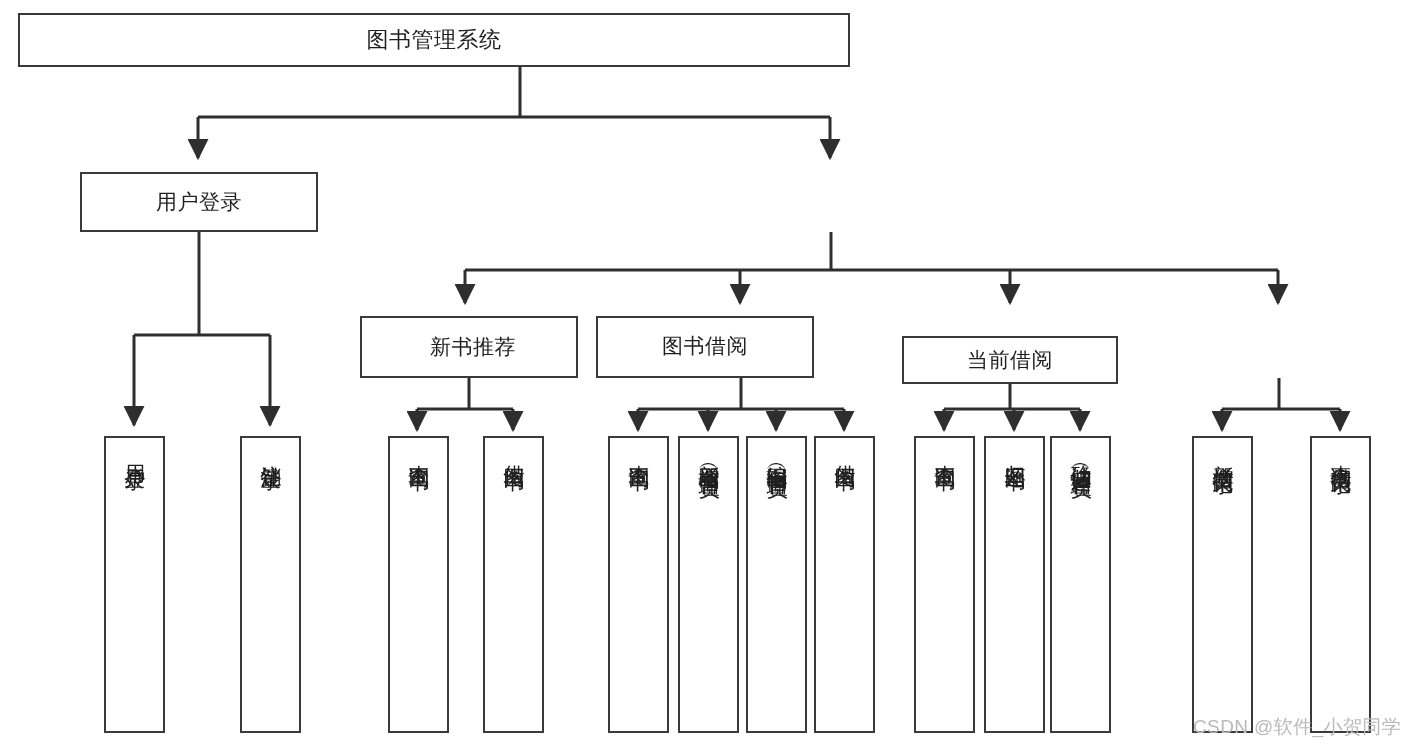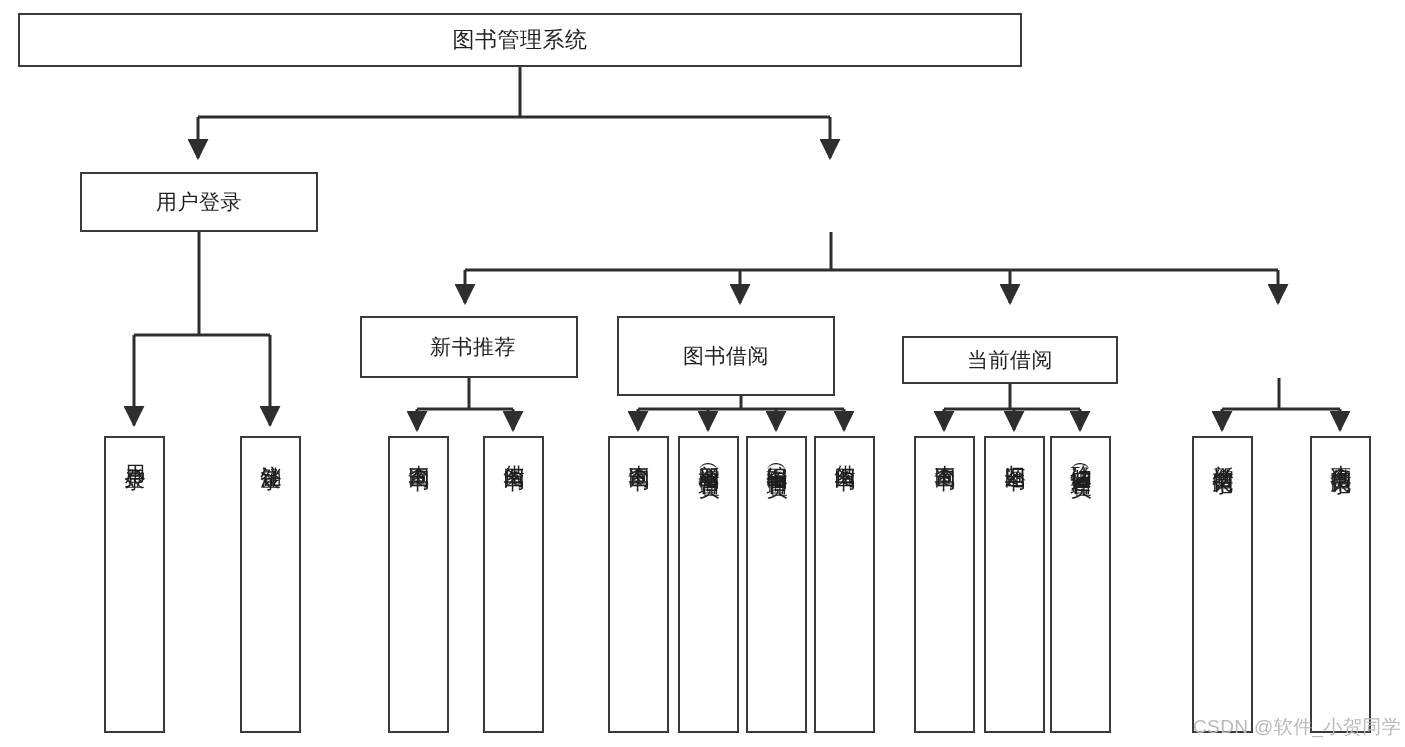--- a/index.html
+++ b/index.html
@@ -100,32 +100,32 @@
       <path d="M 1014 409 L 1014 430" marker-end="url(#arrow)"></path>
       <path d="M 1080 409 L 1080 430" marker-end="url(#arrow)"></path>
 
       <path d="M 1279 378 L 1279 409"></path>
       <path d="M 1222 409 L 1340 409"></path>
       <path d="M 1222 409 L 1222 430" marker-end="url(#arrow)"></path>
       <path d="M 1340 409 L 1340 430" marker-end="url(#arrow)"></path>
     </g>
   </svg>
 
-  <div class="node root" style="left:18px;top:13px;width:1004px;height:54px;">
+  <div class="node root" style="left:18px;top:13px;width:832px;height:54px;">
     <span class="label">图书管理系统</span>
   </div>
 
   <div class="node" style="left:80px;top:172px;width:238px;height:60px;">
     <span class="label">用户登录</span>
   </div>
 
   <div class="node" style="left:360px;top:316px;width:218px;height:62px;padding-left:8px;">
     <span class="label">新书推荐</span>
   </div>
-  <div class="node" style="left:617px;top:316px;width:218px;height:80px;">
+  <div class="node" style="left:596px;top:316px;width:218px;height:62px;font-family:Liberation Serif, serif;">
     <span class="label">图书借阅</span>
   </div>
   <div class="node" style="left:902px;top:308px;width:216px;height:48px;margin-top:28px;">
     <span class="label">当前借阅</span>
   </div>
 
   <div class="node leaf" style="left:104px;top:436px;width:61px;height:297px;">
     <span class="label">用户登录</span>
   </div>
   <div class="node leaf" style="left:240px;top:436px;width:61px;height:297px;">

